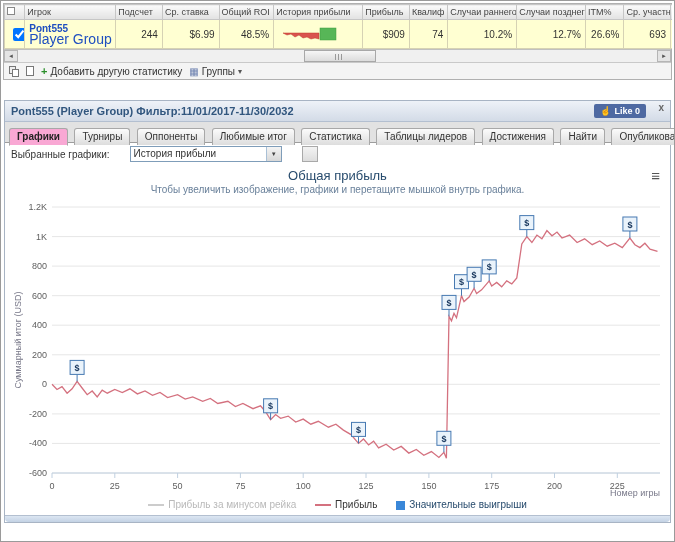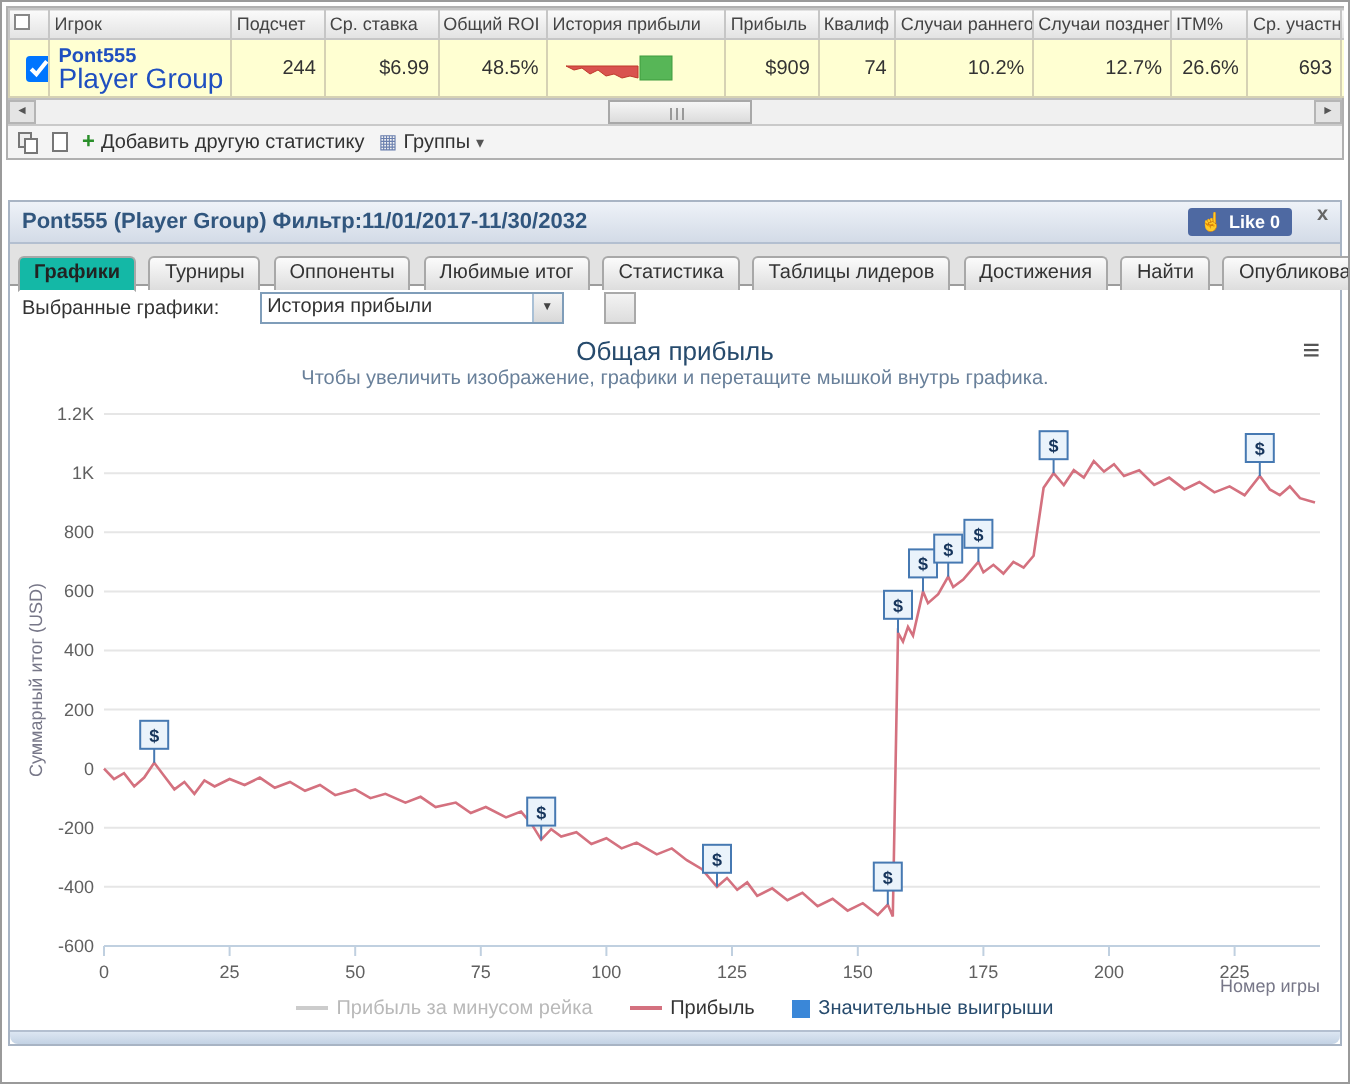--- a/index.html
+++ b/index.html
@@ -74,21 +74,21 @@
     position:absolute; right:4px; top:1px; color:#666; font-size:10px; font-weight:bold;
     cursor:pointer; padding:0 2px;
   }
 
   .tabs { background:#e2e2e2; padding:3px 4px 0 4px; border-bottom:1px solid #9d9d9d; height:21px; white-space:nowrap; }
   .tab {
     display:inline-block; padding:2px 7px 3px 7px; margin-right:2px; font-size:10px; color:#333;
     background:linear-gradient(#fbfbfb,#ddd); border:1px solid #a8a8a8; border-bottom:none;
     border-radius:3px 3px 0 0; cursor:pointer; position:relative; top:1px;
   }
-  .tab.active { background:#14b8a6; font-weight:bold; color:#222; border-bottom:1px solid #fff; }
+  .tab.active { background:#f9a8d4; font-weight:bold; color:#222; border-bottom:1px solid #fff; }
 
   .graph-row { padding:3px 6px; font-size:10px; color:#333; display:flex; align-items:center; gap:20px; height:22px; }
   .select { display:inline-flex; width:152px; height:16px; border:1px solid #7f9db9; background:#fff; cursor:pointer; }
   .sel-text { flex:1; padding:1px 3px; overflow:hidden; white-space:nowrap; }
   .sel-btn { width:15px; background:linear-gradient(#f4f4f4,#d8d8d8); border-left:1px solid #a9c0d6;
     font-size:6px; color:#444; text-align:center; line-height:14px; }
   .addon { display:inline-block; width:16px; height:16px; border:1px solid #a9a9a9;
     background:linear-gradient(#f3f3f3,#ddd); cursor:pointer; }
 
   

